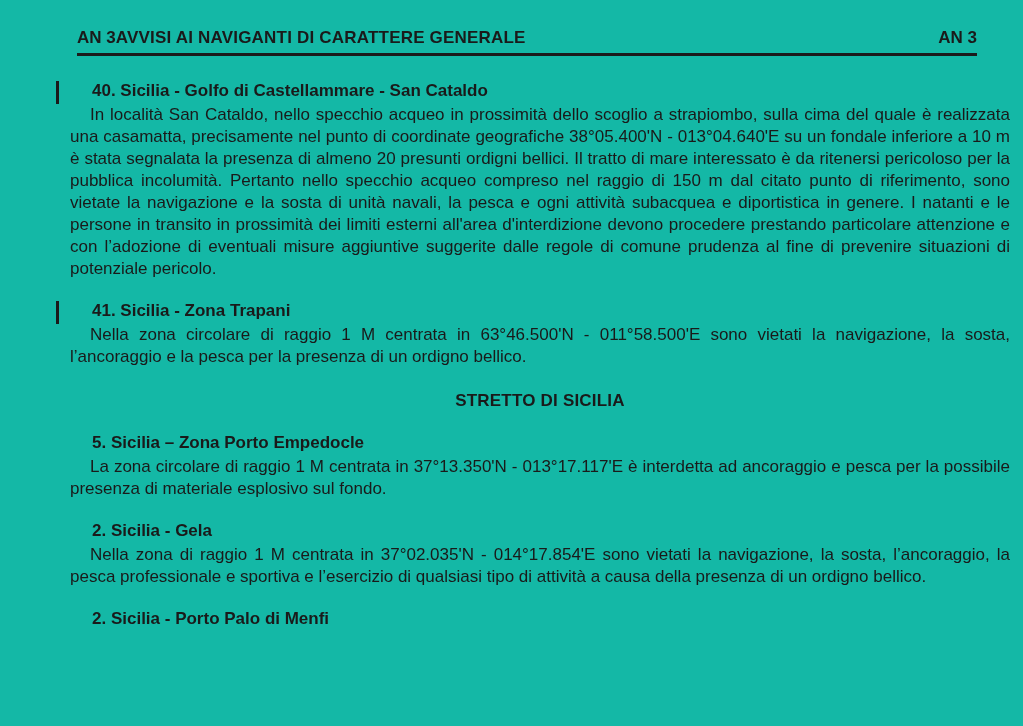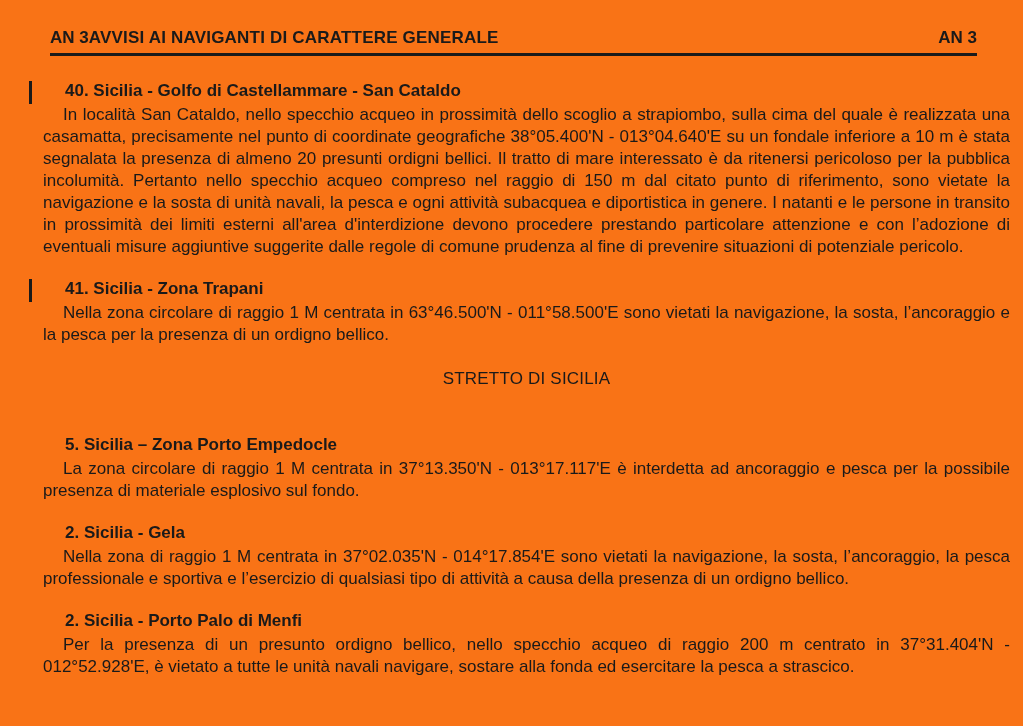--- a/index.html
+++ b/index.html
@@ -1,27 +1,27 @@
 <!DOCTYPE html>
 <html lang="it"><head>
 <meta charset="utf-8">
 <style>
   html, body { margin: 0; padding: 0; background: #ffffff; }
   .page {
     position: relative;
     width: 1023px;
     height: 726px;
-    background: #f97316;
+    background: #14b8a6;
     color: #1a1a1a;
     font-family: "Liberation Sans", "DejaVu Sans", sans-serif;
     font-size: 17px;
     line-height: 22px;
     overflow: hidden;
     box-sizing: border-box;
-    padding: 27px 13px 0 43px;
+    padding: 27px 13px 0 70px;
   }
   .doc-header {
     display: flex;
     align-items: flex-end;
     justify-content: space-between;
     font-weight: bold;
     border-bottom: 3px solid #1b1b1b;
     padding-bottom: 4px;
     margin-left: 7px;
     margin-right: 33px;
@@ -44,23 +44,23 @@
   }
   .change-bar {
     position: absolute;
     left: -14px;
     top: 1px;
     width: 2.5px;
     height: 23px;
     background: #1a1a1a;
   }
   .region-heading {
-    margin: 22px 0 44px 0;
+    margin: 22px 0 20px 0;
     text-align: center;
-    font-weight: normal;
+    font-weight: bold;
     font-size: 17px;
     line-height: 22px;
     letter-spacing: 0.2px;
   }
 </style>
 </head>
 <body>
 
 <div class="page">
 
@@ -91,17 +91,16 @@
       <p class="notice-body">La zona circolare di raggio 1 M centrata in 37°13.350'N - 013°17.117'E è interdetta ad ancoraggio e pesca per la possibile presenza di materiale esplosivo sul fondo.</p>
     </section>
 
     <section class="notice">
       <h2 class="notice-heading">2. Sicilia - Gela</h2>
       <p class="notice-body">Nella zona di raggio 1 M centrata in 37°02.035'N - 014°17.854'E sono vietati la navigazione, la sosta, l’ancoraggio, la pesca professionale e sportiva e l’esercizio di qualsiasi tipo di attività a causa della presenza di un ordigno bellico.</p>
     </section>
 
     <section class="notice">
       <h2 class="notice-heading">2. Sicilia - Porto Palo di Menfi</h2>
-      <p class="notice-body">Per la presenza di un presunto ordigno bellico, nello specchio acqueo di raggio 200 m centrato in 37°31.404'N - 012°52.928'E, è vietato a tutte le unità navali navigare, sostare alla fonda ed esercitare la pesca a strascico.</p>
     </section>
 
   </main>
 </div>
 
 </body></html>

